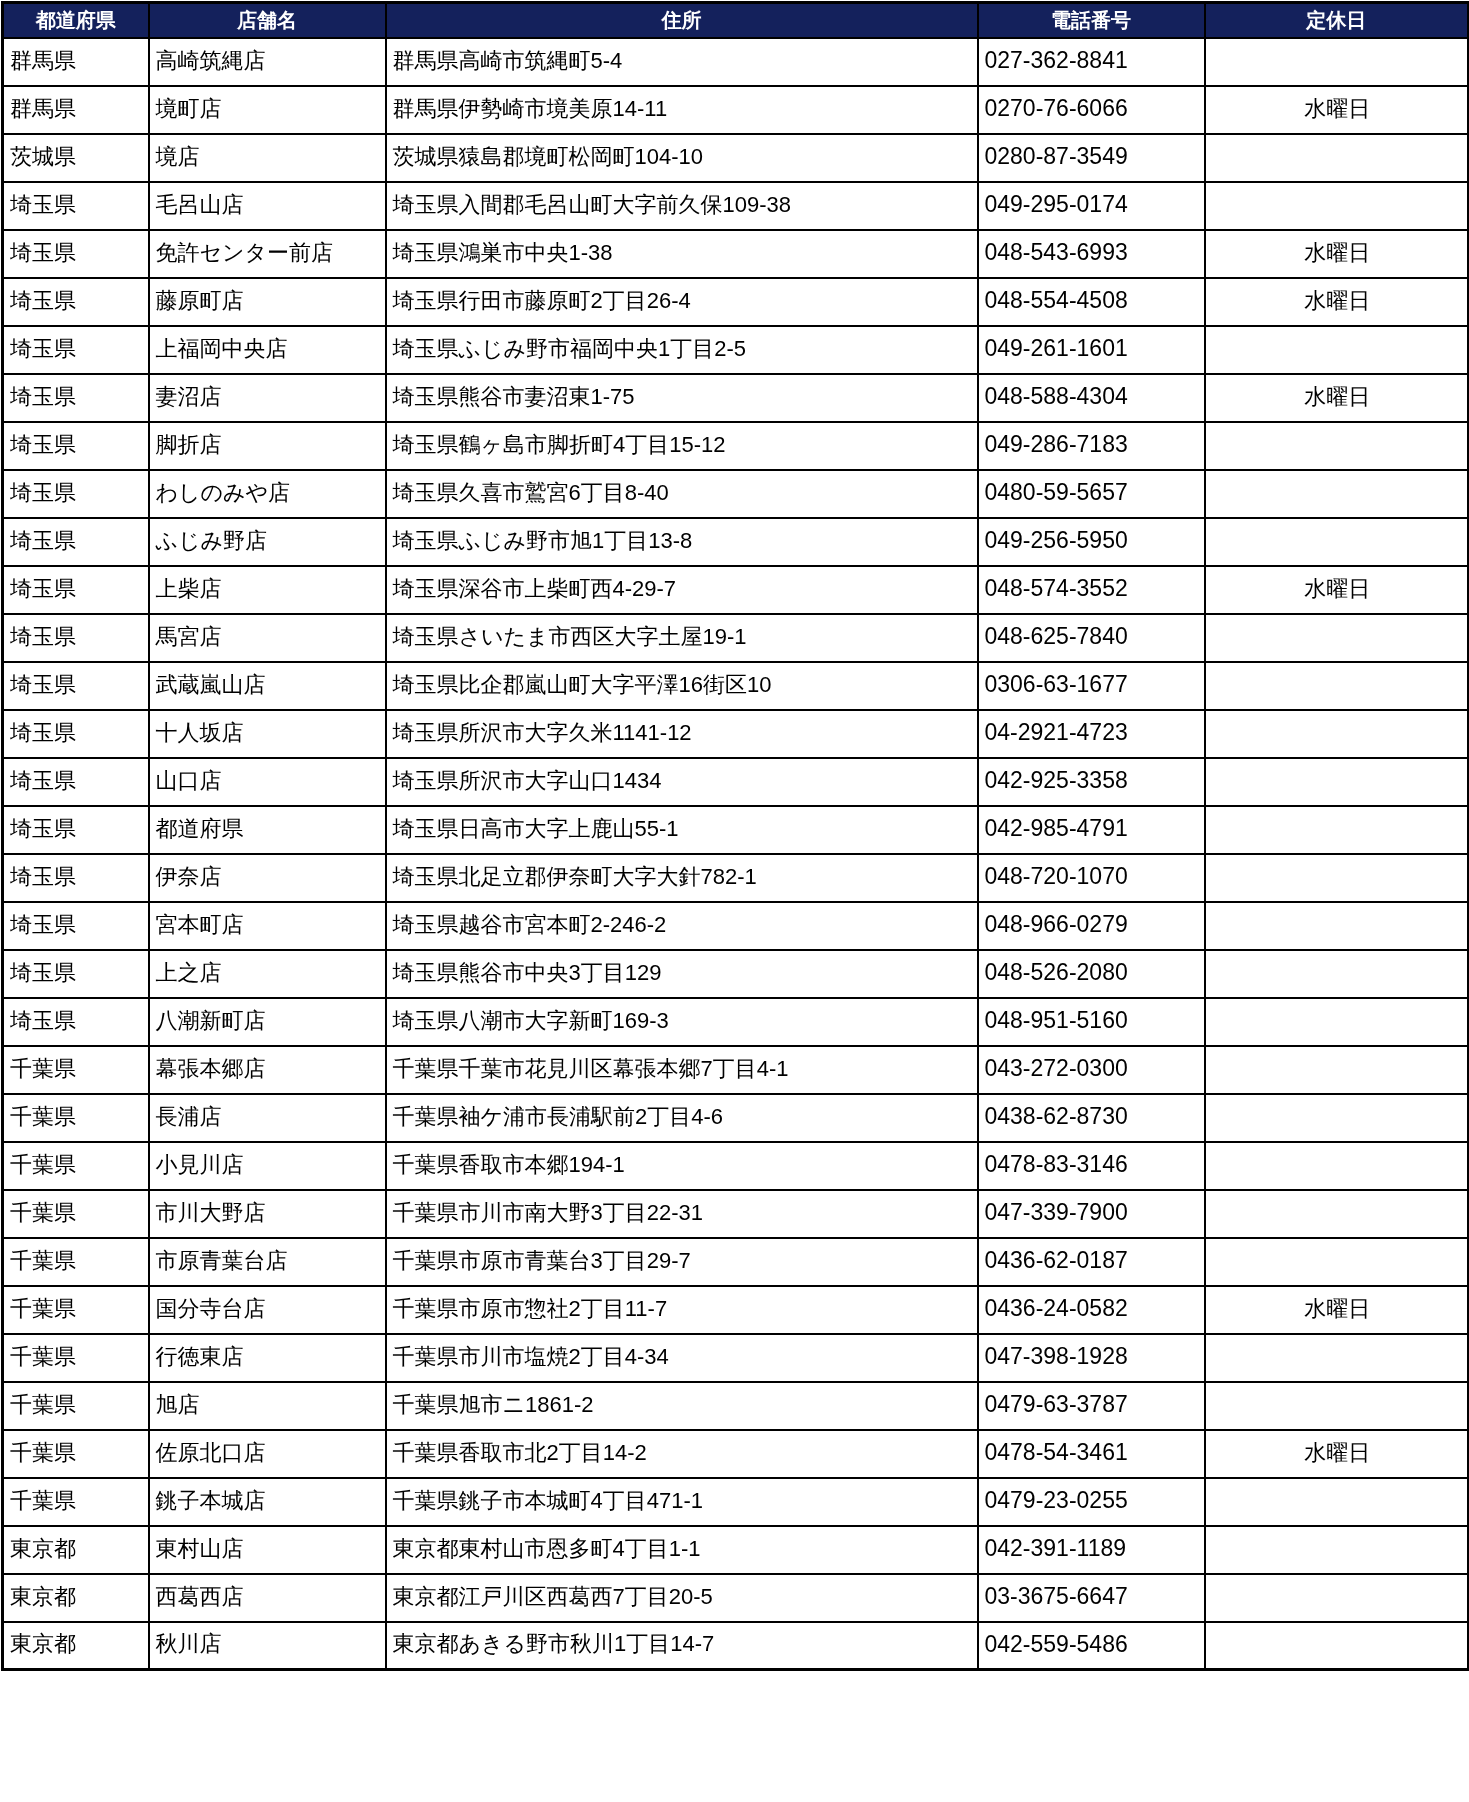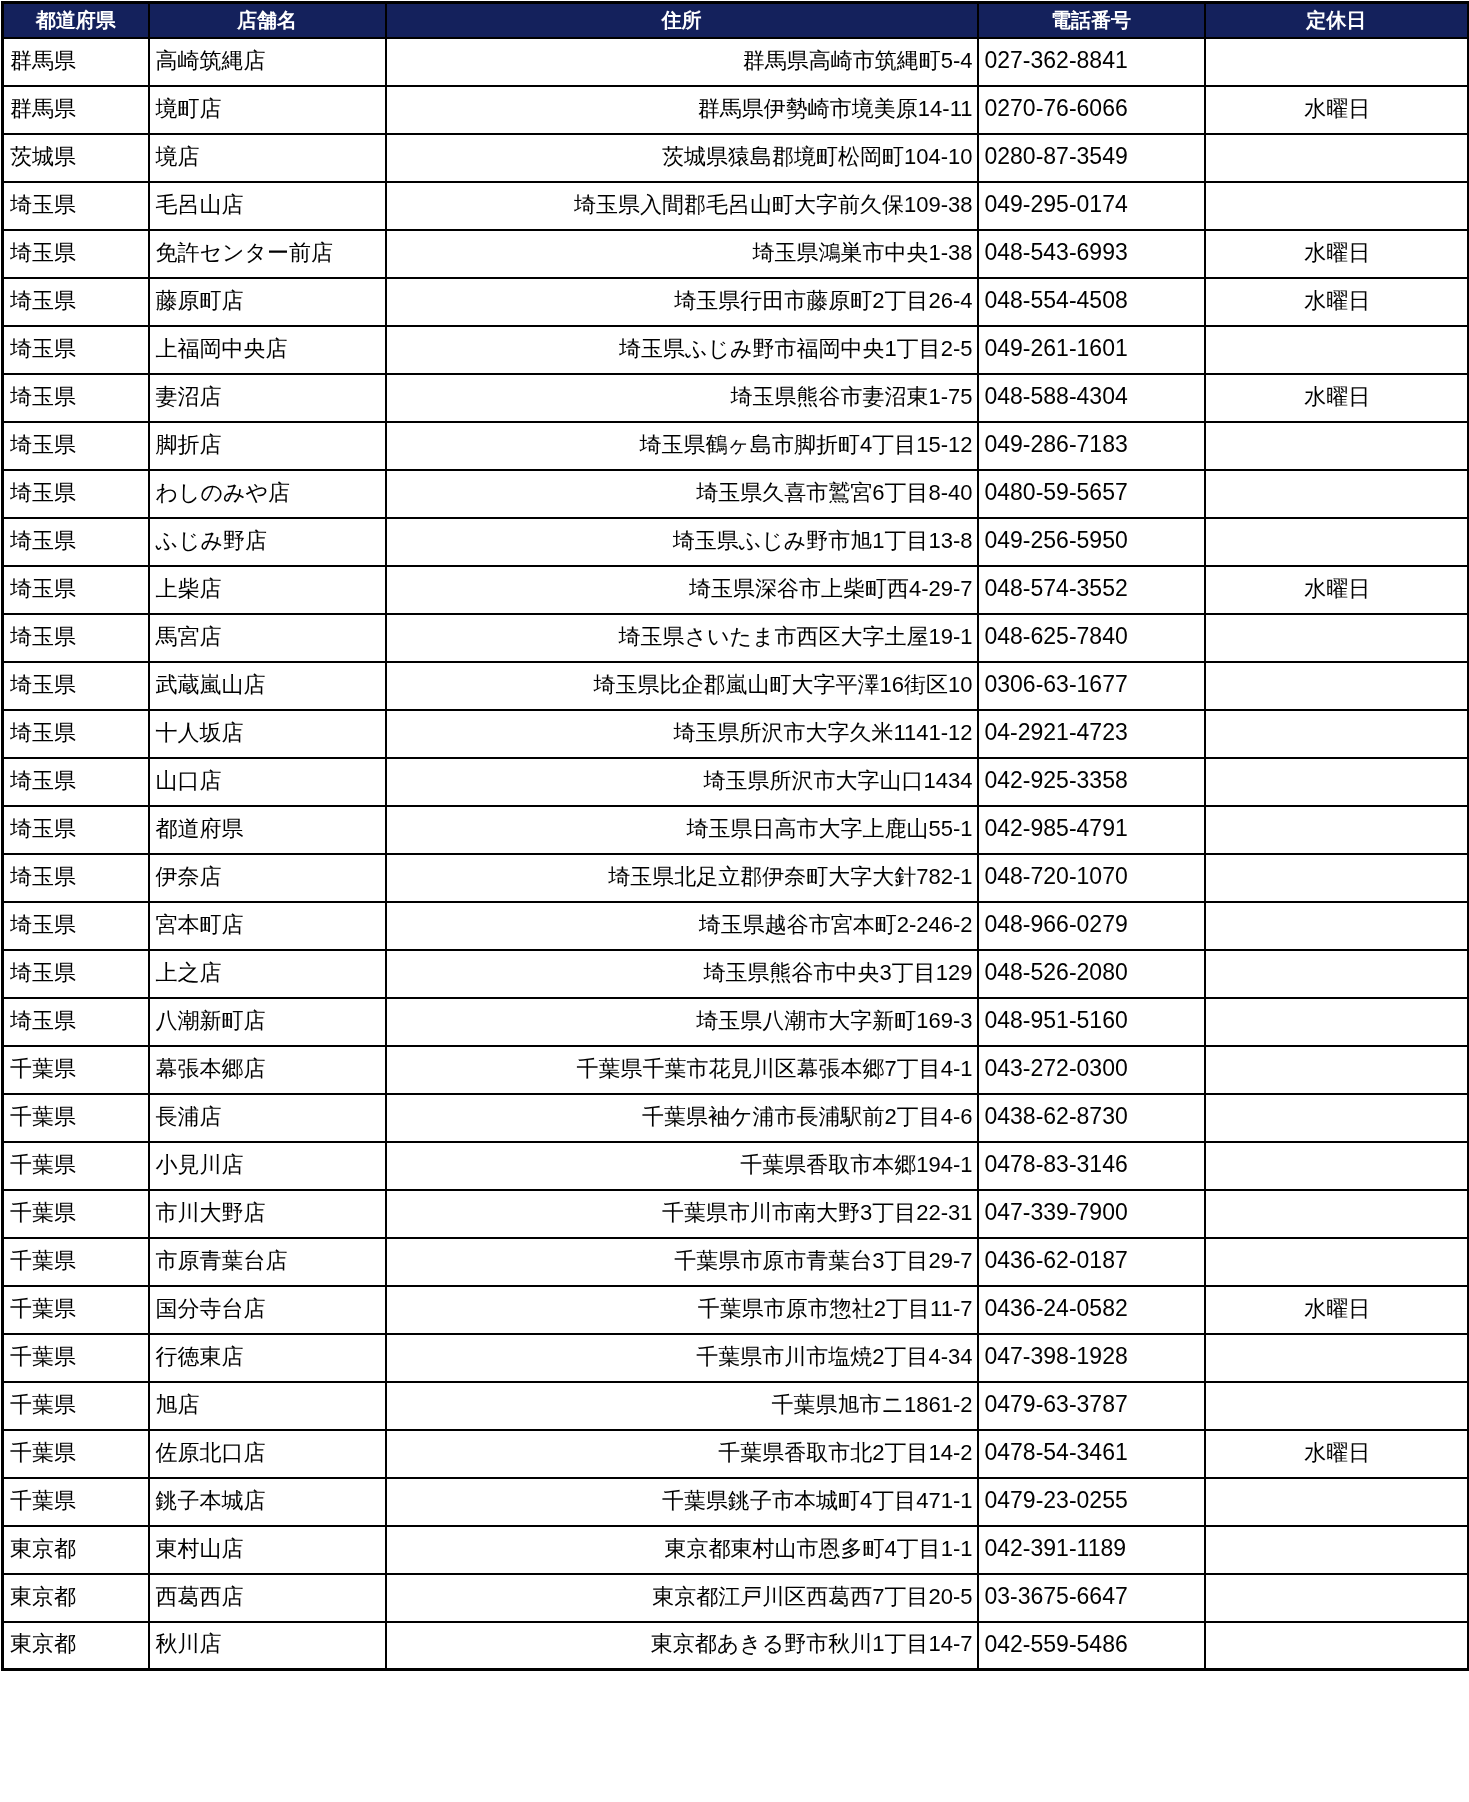--- a/index.html
+++ b/index.html
@@ -41,21 +41,21 @@
   tbody td {
     height: 48px;
     font-size: 22px;
     color: #000000;
     vertical-align: middle;
     padding: 0 4px 2px 6px;
     background: #ffffff;
   }
   td.col-pref    { text-align: left; }
   td.col-name    { text-align: left; }
-  td.col-address { text-align: right; }
+  td.col-address { text-align: left; }
   td.col-phone   { text-align: left; font-size: 23px; }
   td.col-holiday { text-align: center; }
 </style>
 </head>
 <body>
 
 <div class="page">
   <table class="store-table">
     <colgroup>
       <col style="width:146px">

